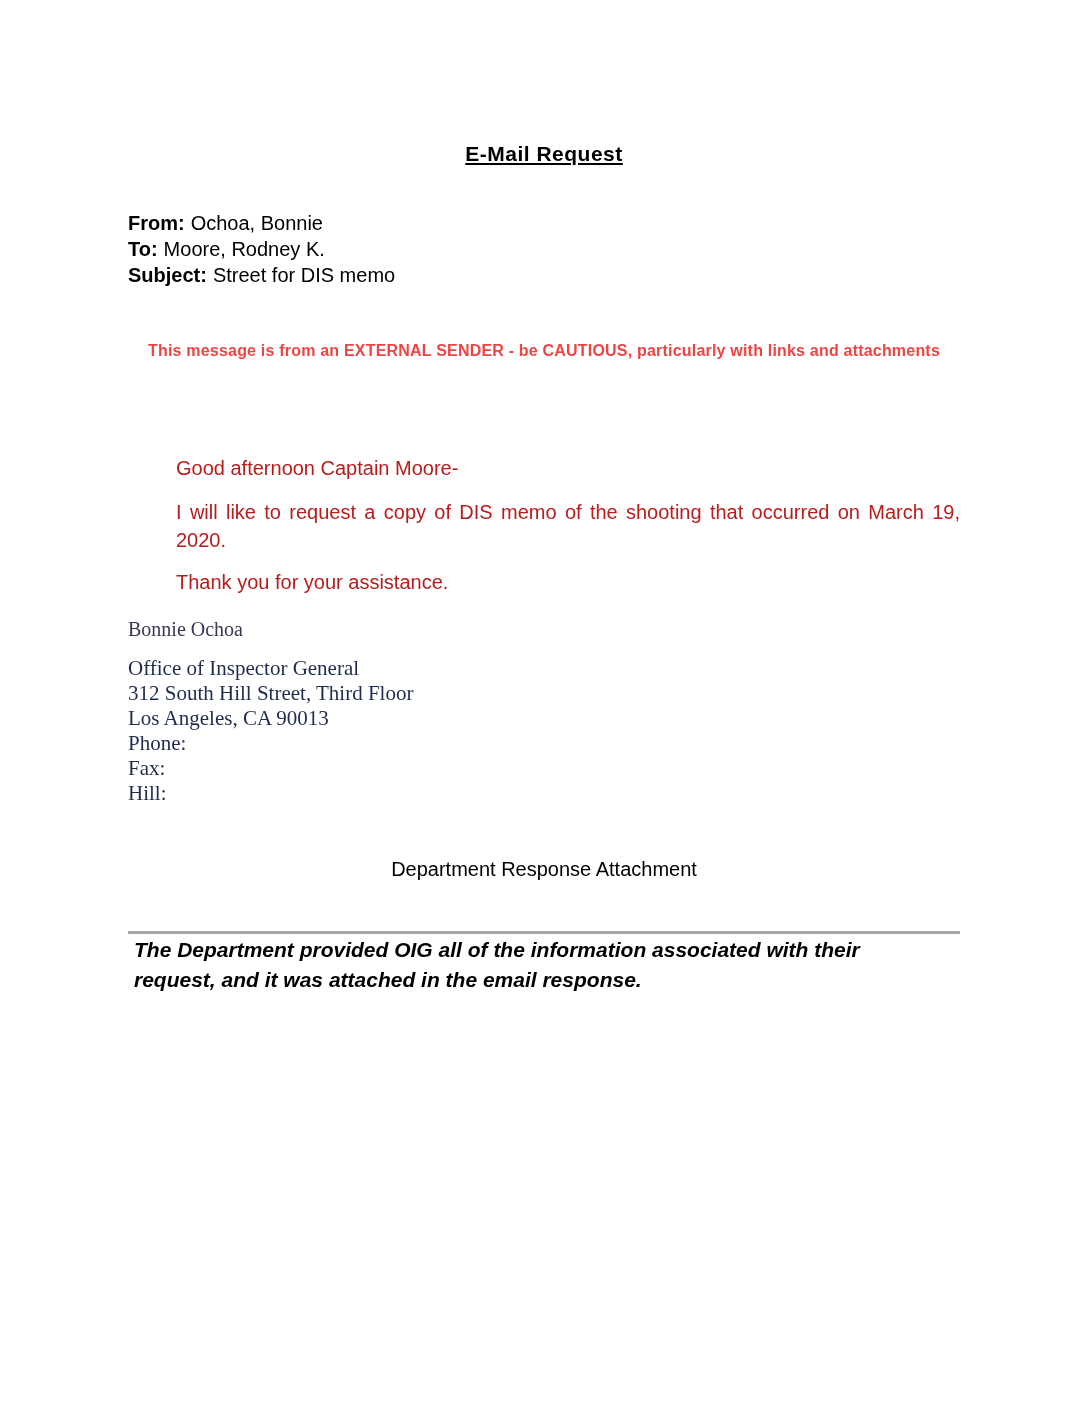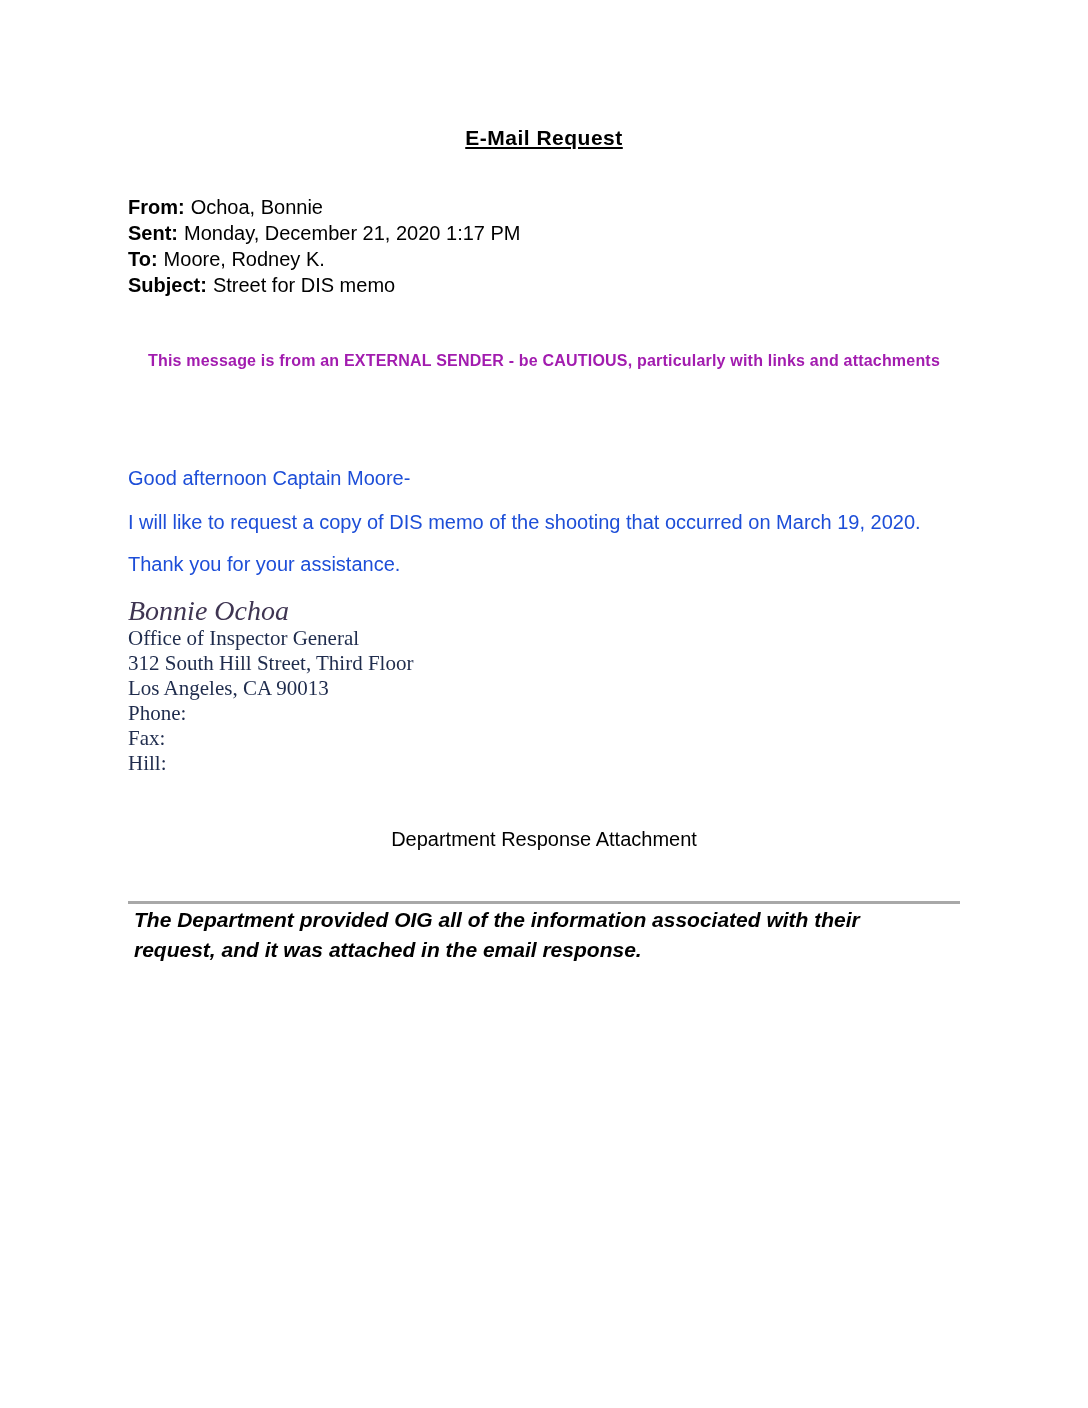--- a/index.html
+++ b/index.html
@@ -8,21 +8,21 @@
     background: #ffffff;
   }
   .page {
     position: relative;
     width: 1088px;
     height: 1408px;
     margin: 0 auto;
     background: #ffffff;
     overflow: hidden;
     box-sizing: border-box;
-    padding: 0 128px;
+    padding: 16px 128px;
     font-family: "Liberation Sans", sans-serif;
     color: #000000;
   }
   .doc-title {
     margin-top: 126px;
     text-align: center;
     font-size: 21px;
     font-weight: bold;
     text-decoration: underline;
     letter-spacing: 0.5px;
@@ -53,24 +53,23 @@
   .p-greeting { margin-top: 94px !important; }
   .p-request  { margin-top: 16px !important; text-align: justify; }
   .p-thanks   { margin-top: 14px !important; }
   .signature {
     margin-top: 18px;
     font-family: "Liberation Serif", serif;
     font-size: 21px;
     line-height: 25px;
   }
   .sig-name {
-    font-style: italic;
-    font-size: 28px;
+    font-size: 20px;
     line-height: 30px;
-    margin-bottom: 0;
+    margin-bottom: 12px;
   }
   .attachment-heading {
     margin-top: 52px;
     text-align: center;
     font-size: 20px;
   }
   .divider {
     margin-top: 50px;
     height: 3px;
     width: 100%;
@@ -92,33 +91,30 @@
 
 <div class="page">
 
   <div class="doc-title">E-Mail Request</div>
 
   <div class="email-header">
     <div class="hdr-row">
       <span class="hdr-label">From:</span><span>Ochoa, Bonnie</span>
     </div>
     <div class="hdr-row">
-      <span class="hdr-label">Sent:</span><span>Monday, December 21, 2020 1:17 PM</span>
-    </div>
-    <div class="hdr-row">
       <span class="hdr-label">To:</span><span>Moore, Rodney K.</span>
     </div>
     <div class="hdr-row">
       <span class="hdr-label">Subject:</span><span>Street for DIS memo</span>
     </div>
   </div>
 
-  <div class="external-warning" style="color: #a21caf;">This message is from an EXTERNAL SENDER - be CAUTIOUS, particularly with links and attachments</div>
+  <div class="external-warning" style="color: #ef4444;">This message is from an EXTERNAL SENDER - be CAUTIOUS, particularly with links and attachments</div>
 
-  <div class="body-block" style="color: #1d4ed8;">
+  <div class="body-block" style="color: #b91c1c; margin-left: 48px;">
     <p class="p-greeting">Good afternoon Captain Moore-</p>
     <p class="p-request">I will like to request a copy of DIS memo of the shooting that occurred on March 19, 2020.</p>
     <p class="p-thanks">Thank you for your assistance.</p>
   </div>
 
   <div class="signature" style="color: rgb(31, 44, 77);">
     <div class="sig-name" style="color: rgb(63, 53, 82);">Bonnie Ochoa</div>
     <div>Office of Inspector General</div>
     <div>312 South Hill Street, Third Floor</div>
     <div>Los Angeles, CA 90013</div>

